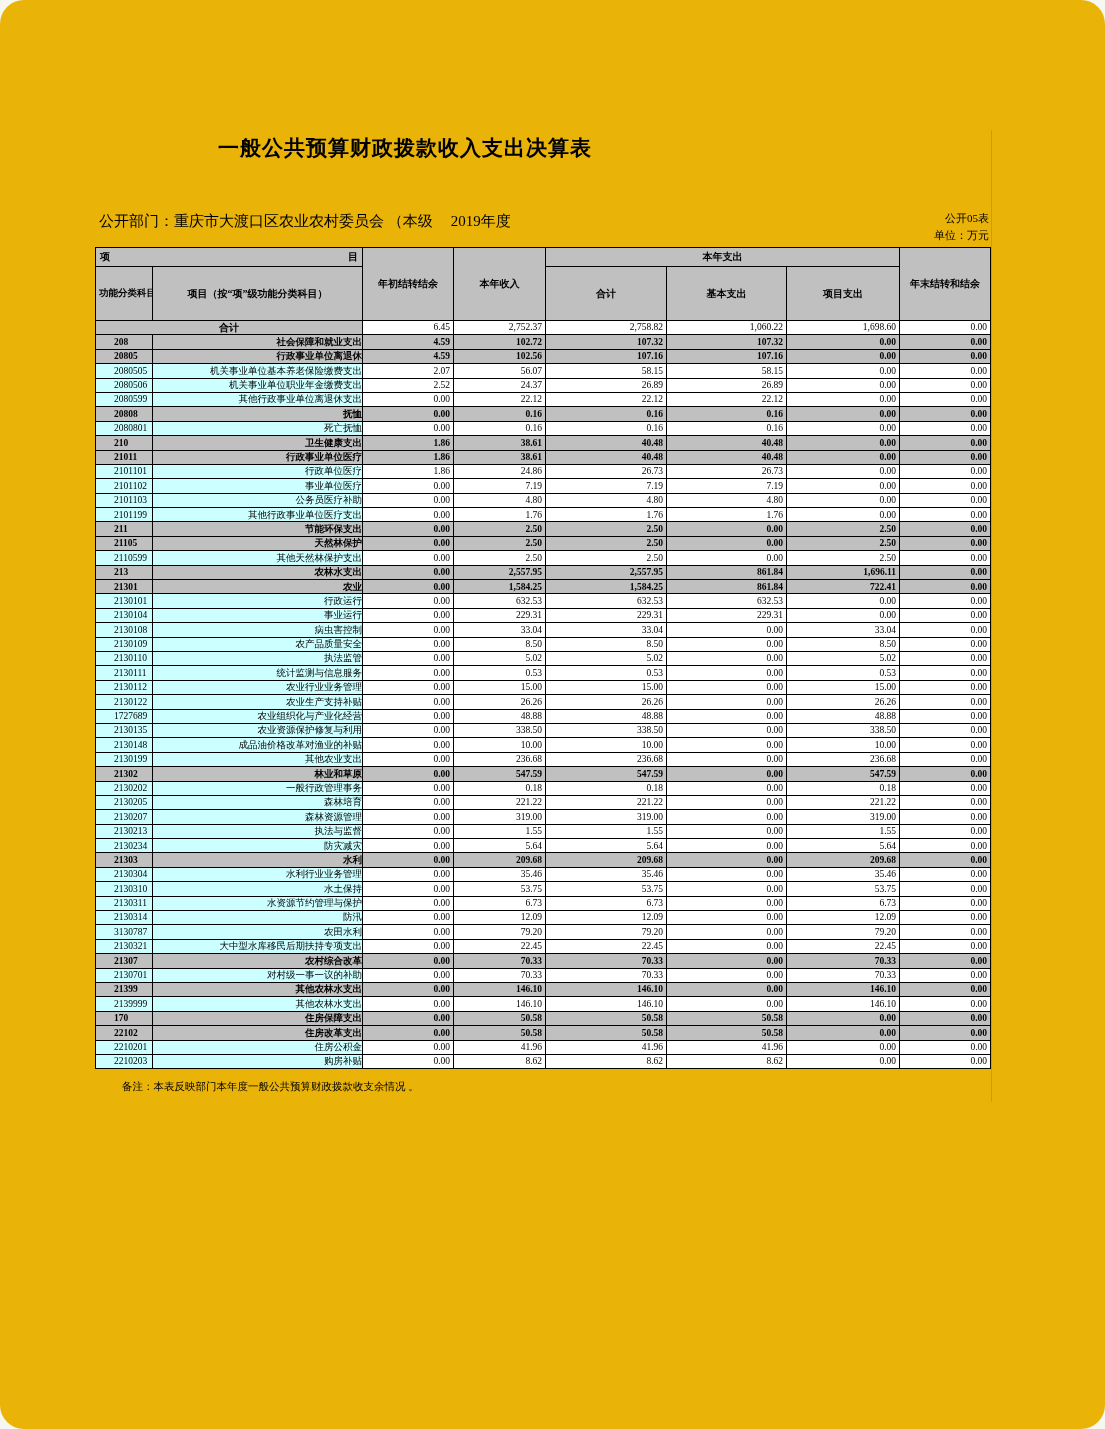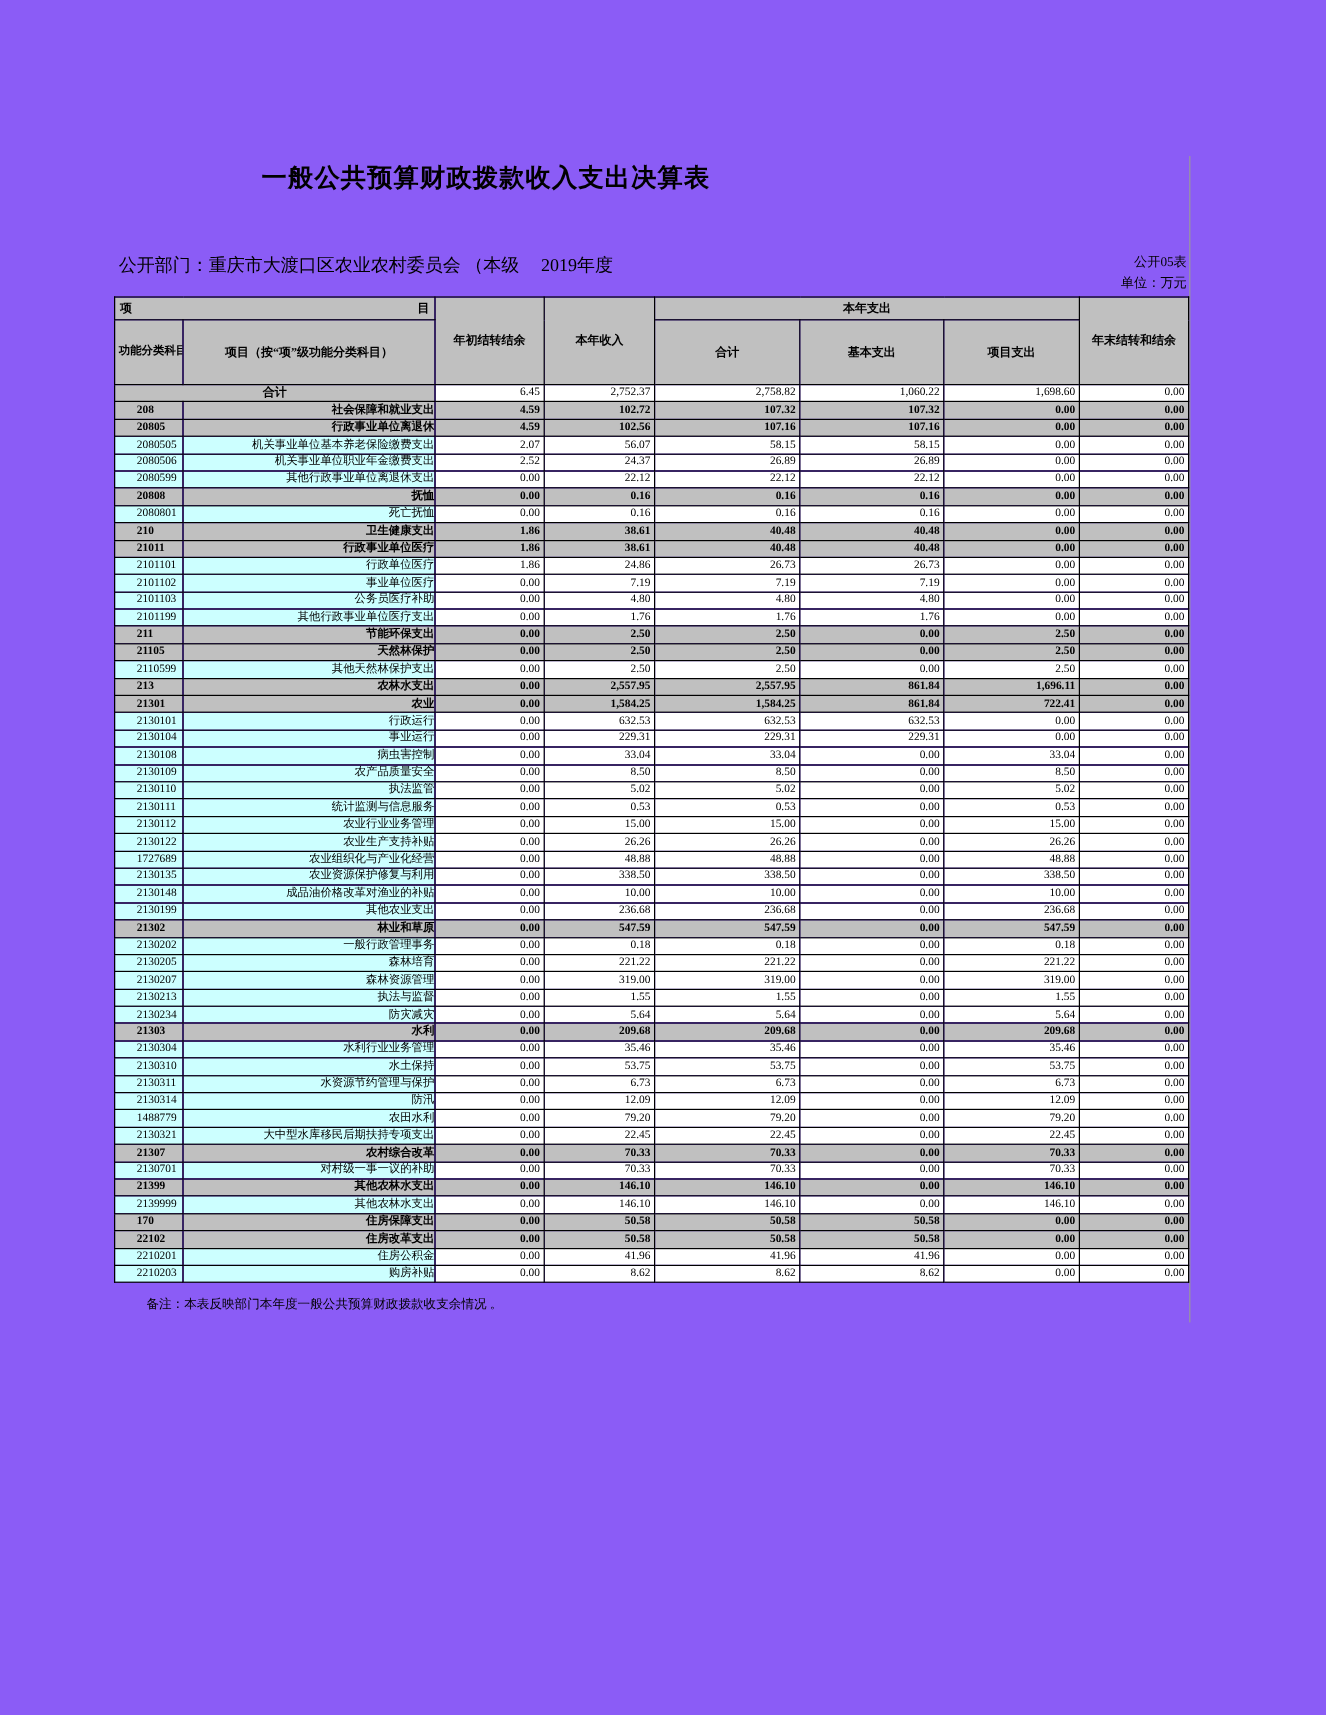--- a/index.html
+++ b/index.html
@@ -1,18 +1,18 @@
 <!DOCTYPE html>
 <html style="--grey: #c0c0c0; --cyan: #ccffff;"><head>
 <meta charset="utf-8">
 <style>
   * { margin:0; padding:0; box-sizing:border-box; }
   html,body { width:1105px; height:1429px; background:#f7f7f2; }
   body { font-family:"Liberation Serif","DejaVu Serif",serif; color:#000; position:relative; }
-  .canvas { position:absolute; inset:0; width:1105px; height:1429px; background:#8b5cf6; }
+  .canvas { position:absolute; inset:0; width:1105px; height:1429px; background:#eab308;border-radius:24px; }
 
   .page-break-line { position:absolute; left:991px; top:130px; width:1px; height:972px; background:#9a9a9a; }
 
   .report-title { position:absolute; left:218px; top:134px; font-size:21px; font-weight:bold; letter-spacing:1px; }
 
   .meta-right { position:absolute; right:116px; text-align:center; font-size:11px; }
   .meta-code { top:211px; }
   .meta-unit { top:228px; }
   .meta-left { position:absolute; left:99px; top:212px; font-size:15px; white-space:nowrap; }
   .meta-left .year { margin-left:18px; }
@@ -513,21 +513,21 @@
           <td class="code">2130314</td>
           <td class="name">防汛</td>
           <td class="num">0.00</td>
           <td class="num">12.09</td>
           <td class="num">12.09</td>
           <td class="num">0.00</td>
           <td class="num">12.09</td>
           <td class="num">0.00</td>
         </tr>
         <tr class="detail">
-          <td class="code">1488779</td>
+          <td class="code">3130787</td>
           <td class="name">农田水利</td>
           <td class="num">0.00</td>
           <td class="num">79.20</td>
           <td class="num">79.20</td>
           <td class="num">0.00</td>
           <td class="num">79.20</td>
           <td class="num">0.00</td>
         </tr>
         <tr class="detail">
           <td class="code">2130321</td>

